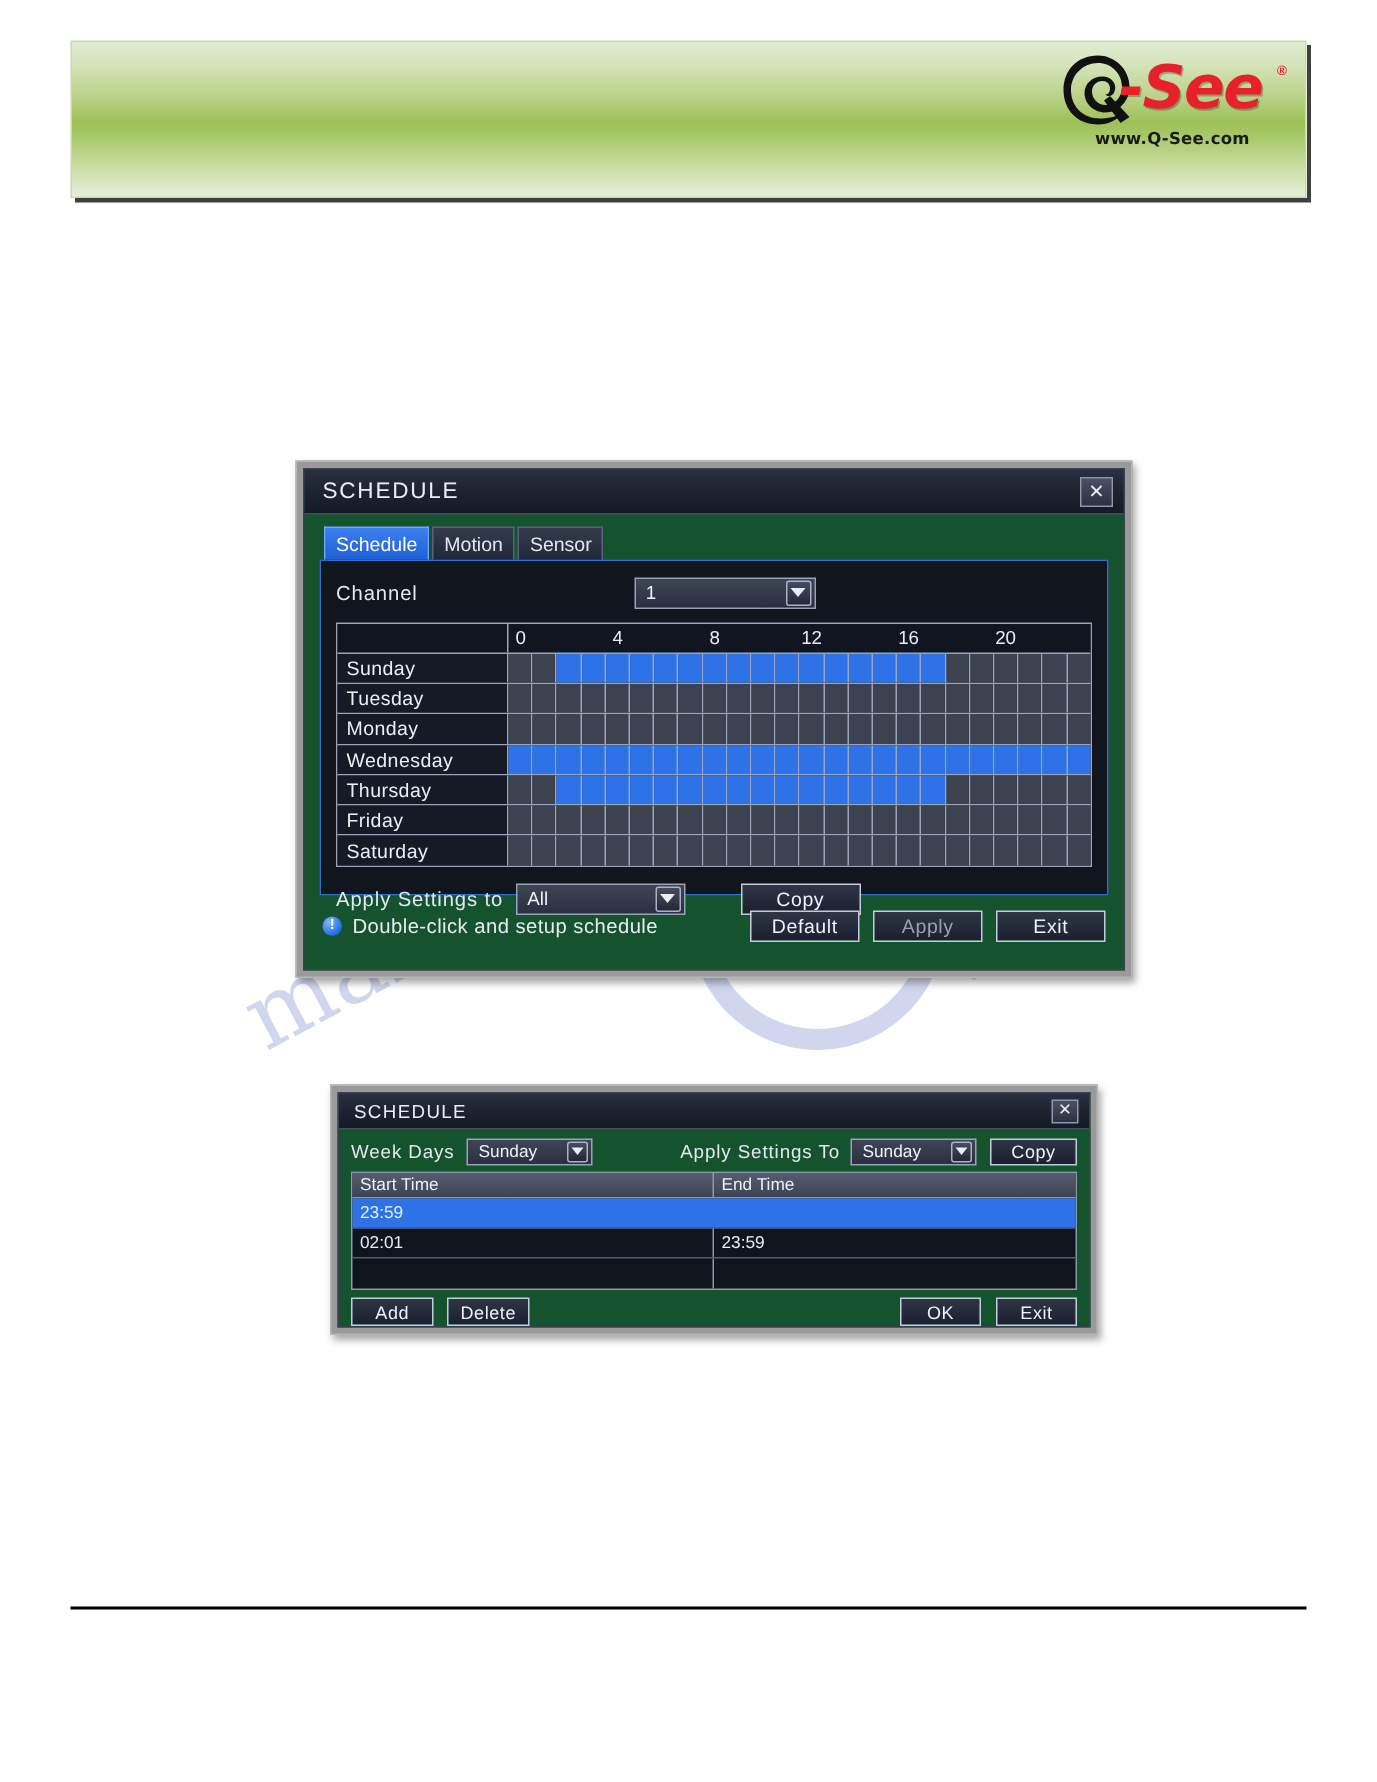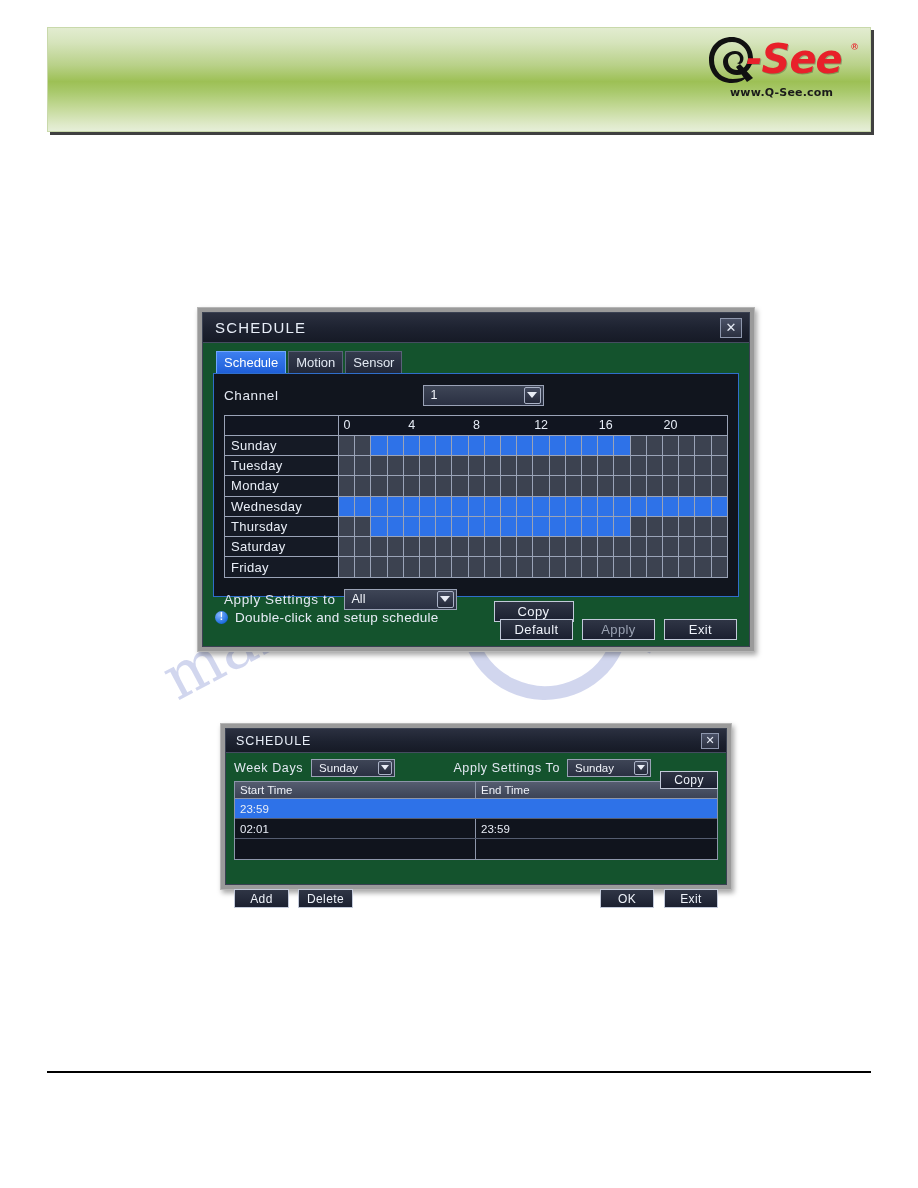--- a/index.html
+++ b/index.html
@@ -286,21 +286,20 @@
     background: linear-gradient(to bottom, #2f3545, #1b2030);
     border: 1px solid #c3cada;
     color: #eef2f9;
     font-size: 13px;
     height: 21px;
     padding: 0 14px;
     display: inline-flex;
     align-items: center;
     justify-content: center;
     letter-spacing: 0.4px;
-    margin-top: 24px;
   }
   .btn.dim { color: #9aa2b2; }
   #copy-button { margin-left: 37px; width: 80px; padding: 0; }
 
   .footer-row {
     display: flex; align-items: center;
     padding: 0 12px;
     height: 32px;
     margin-top: 4px;
   }
@@ -608,21 +607,21 @@
                 <div class="hr-cell on"></div>
                 <div class="hr-cell"></div>
                 <div class="hr-cell"></div>
                 <div class="hr-cell"></div>
                 <div class="hr-cell"></div>
                 <div class="hr-cell"></div>
                 <div class="hr-cell"></div>
               </div>
             </div>
             <div class="grid-row">
-              <div class="day-label">Saturday</div>
+              <div class="day-label">Friday</div>
               <div class="hours">
                 <div class="hr-cell"></div>
                 <div class="hr-cell"></div>
                 <div class="hr-cell"></div>
                 <div class="hr-cell"></div>
                 <div class="hr-cell"></div>
                 <div class="hr-cell"></div>
                 <div class="hr-cell"></div>
                 <div class="hr-cell"></div>
                 <div class="hr-cell"></div>
@@ -637,21 +636,21 @@
                 <div class="hr-cell"></div>
                 <div class="hr-cell"></div>
                 <div class="hr-cell"></div>
                 <div class="hr-cell"></div>
                 <div class="hr-cell"></div>
                 <div class="hr-cell"></div>
                 <div class="hr-cell"></div>
               </div>
             </div>
             <div class="grid-row">
-              <div class="day-label">Friday</div>
+              <div class="day-label">Saturday</div>
               <div class="hours">
                 <div class="hr-cell"></div>
                 <div class="hr-cell"></div>
                 <div class="hr-cell"></div>
                 <div class="hr-cell"></div>
                 <div class="hr-cell"></div>
                 <div class="hr-cell"></div>
                 <div class="hr-cell"></div>
                 <div class="hr-cell"></div>
                 <div class="hr-cell"></div>

